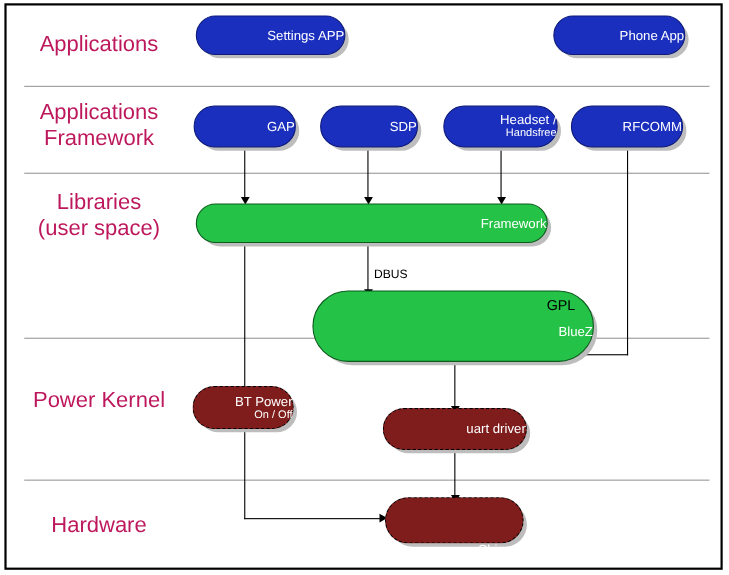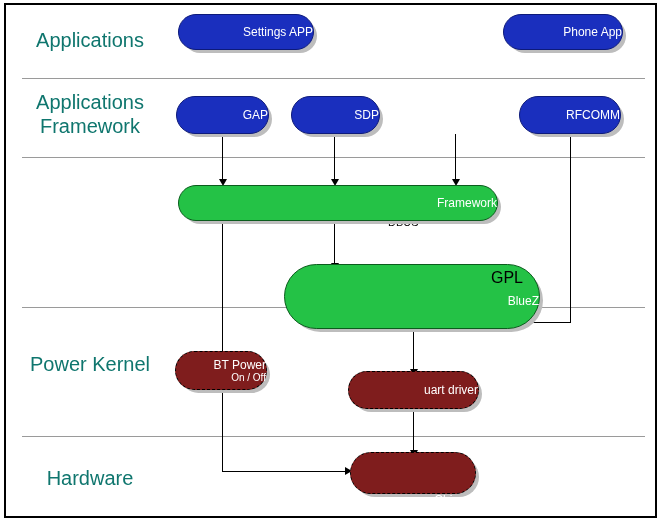--- a/index.html
+++ b/index.html
@@ -27,21 +27,21 @@
   }
   
   .divider {
     position: absolute;
     height: 1px;
     background: #9a9a9a;
   }
   
   .layer-label {
     position: absolute;
-    color: #0f766e;
+    color: #be185d;
     font-size: 20px;
     line-height: 24px;
     text-align: center;
     width: 172px;
     left: 4px;
     white-space: pre-line;
   }
   
   .node {
     position: absolute;
@@ -67,21 +67,21 @@
   }
   .node.red {
     background: #7f1d1d;
     border: 1px dashed #000000;
   }
   .gpl-tag {
     position: absolute;
     right: 16px;
     top: 6px;
     color: #000000;
-    font-size: 16px;
+    font-size: 13px;
     line-height: 14px;
   }
   
   .seg-v { position: absolute; width: 1px; background: #000000; }
   .seg-h { position: absolute; height: 1px; background: #000000; }
   .arrow-down {
     position: absolute;
     width: 0; height: 0;
     border-left: 4px solid transparent;
     border-right: 4px solid transparent;
@@ -116,39 +116,41 @@
   <div class="frame"></div>
 
   <div class="divider" style="left:22px; top:78px; width:623px;"></div>
   <div class="divider" style="left:22px; top:157px; width:623px;"></div>
   <div class="divider" style="left:22px; top:307px; width:623px;"></div>
   <div class="divider" style="left:22px; top:436px; width:623px;"></div>
 
   <div class="layer-label" style="top:28px;">Applications</div>
   <div class="layer-label" style="top:90px;">Applications
 Framework</div>
+  <div class="layer-label" style="top:172px;">Libraries
+(user space)</div>
   <div class="layer-label" style="top:352px;">Power Kernel</div>
   <div class="layer-label" style="top:466px;">Hardware</div>
 
   <div class="seg-v" style="left:222px; top:134px; height:47px;"></div>
   <div class="arrow-down" style="left:219px; top:179px;"></div>
 
   <div class="seg-v" style="left:334px; top:134px; height:47px;"></div>
   <div class="arrow-down" style="left:331px; top:179px;"></div>
 
   <div class="seg-v" style="left:455px; top:134px; height:47px;"></div>
   <div class="arrow-down" style="left:452px; top:179px;"></div>
 
   <div class="seg-v" style="left:570px; top:134px; height:189px;"></div>
   <div class="seg-h" style="left:528px; top:322px; width:43px;"></div>
   <div class="arrow-left" style="left:521px; top:318px;"></div>
 
   <div class="seg-v" style="left:334px; top:221px; height:44px;"></div>
   <div class="arrow-down" style="left:331px; top:263px;"></div>
-  <div class="edge-label" style="left:340px; top:216px;margin-left:48px;">DBUS</div>
+  <div class="edge-label" style="left:340px; top:244px;">DBUS</div>
 
   <div class="seg-v" style="left:222px; top:221px; height:251px;"></div>
   <div class="seg-h" style="left:222px; top:471px; width:125px;"></div>
   <div class="arrow-right" style="left:345px; top:467px;"></div>
 
   <div class="seg-v" style="left:413px; top:329px; height:42px;"></div>
   <div class="arrow-down" style="left:410px; top:369px;"></div>
 
   <div class="seg-v" style="left:413px; top:409px; height:45px;"></div>
   <div class="arrow-down" style="left:410px; top:450px;"></div>
@@ -162,20 +164,24 @@
   </div>
 
   <div class="node blue" style="left:176px; top:96px; width:93px; height:38px;">
     <span class="l1">GAP</span>
   </div>
 
   <div class="node blue" style="left:291px; top:96px; width:89px; height:38px;">
     <span class="l1">SDP</span>
   </div>
 
+  <div class="node blue" style="left:403px; top:96px; width:104px; height:38px;">
+    <span class="l1">Headset /</span>
+    <span class="l2">Handsfree</span>
+  </div>
 
   <div class="node blue" style="left:519px; top:96px; width:102px; height:38px;">
     <span class="l1">RFCOMM</span>
   </div>
 
   <div class="node green" style="left:178px; top:185px; width:320px; height:36px;">
     <span class="l1">Framework</span>
   </div>
 
   <div class="node green" style="left:284px; top:264px; width:256px; height:65px;">

